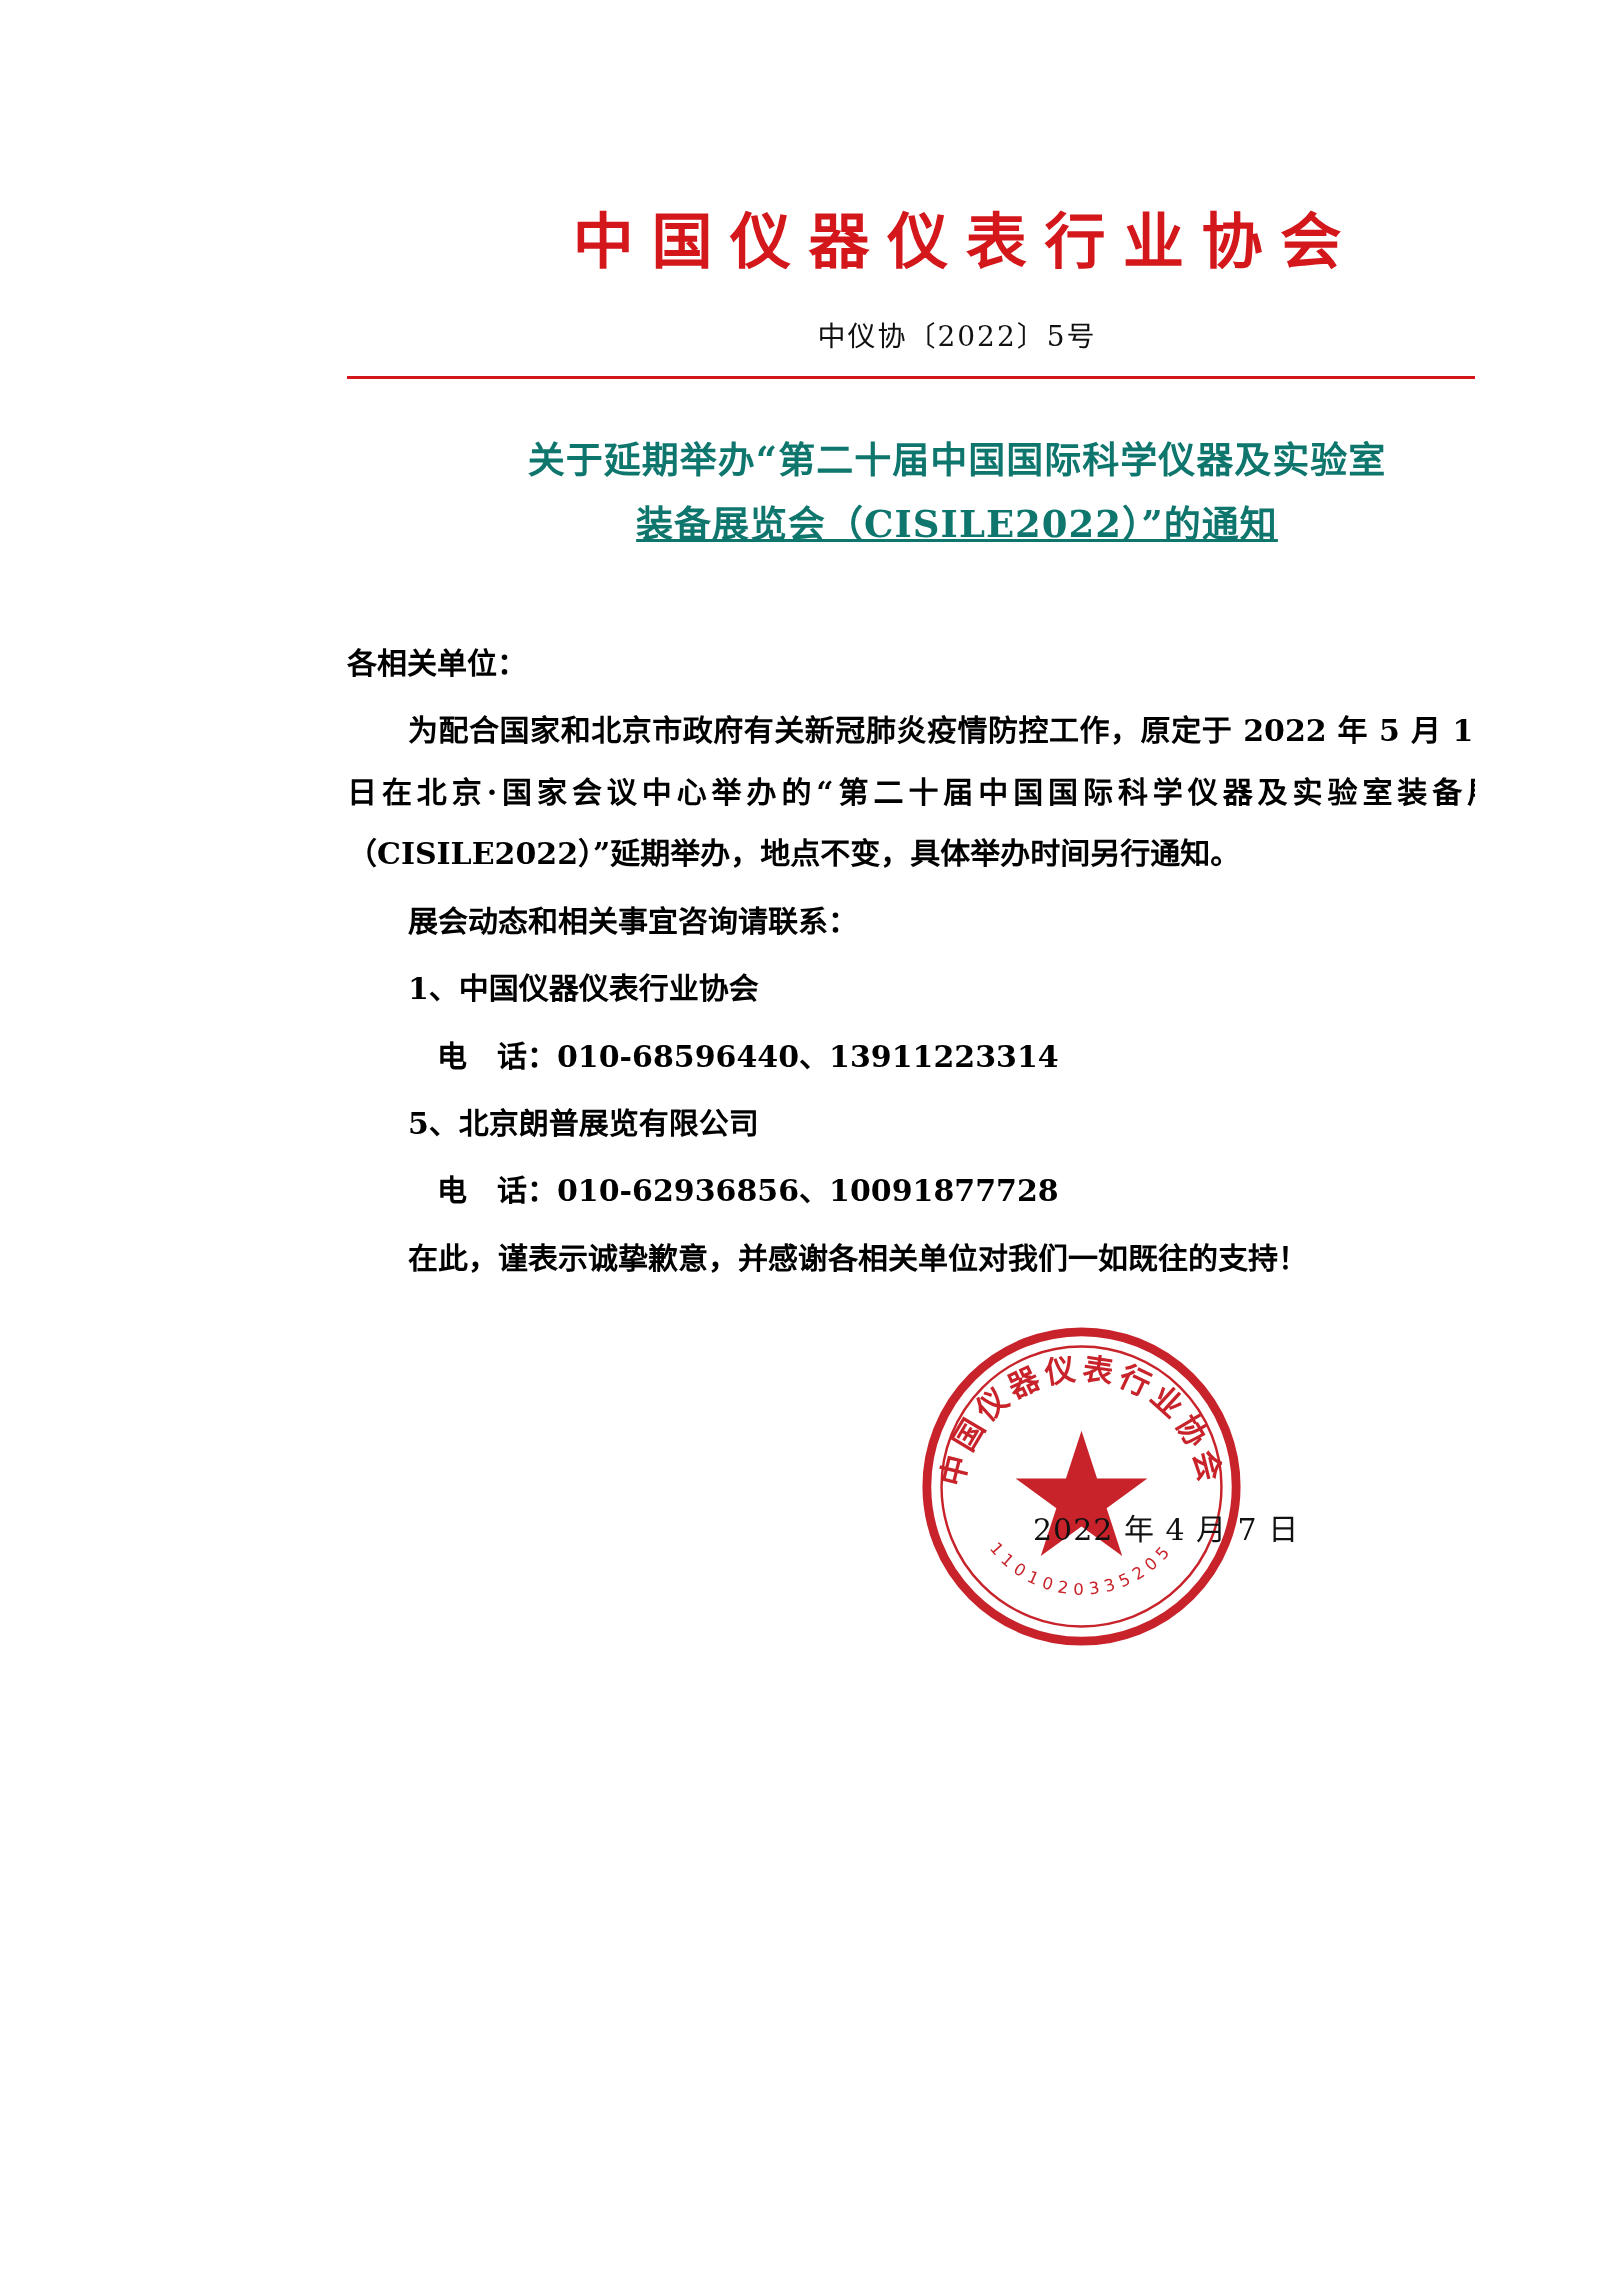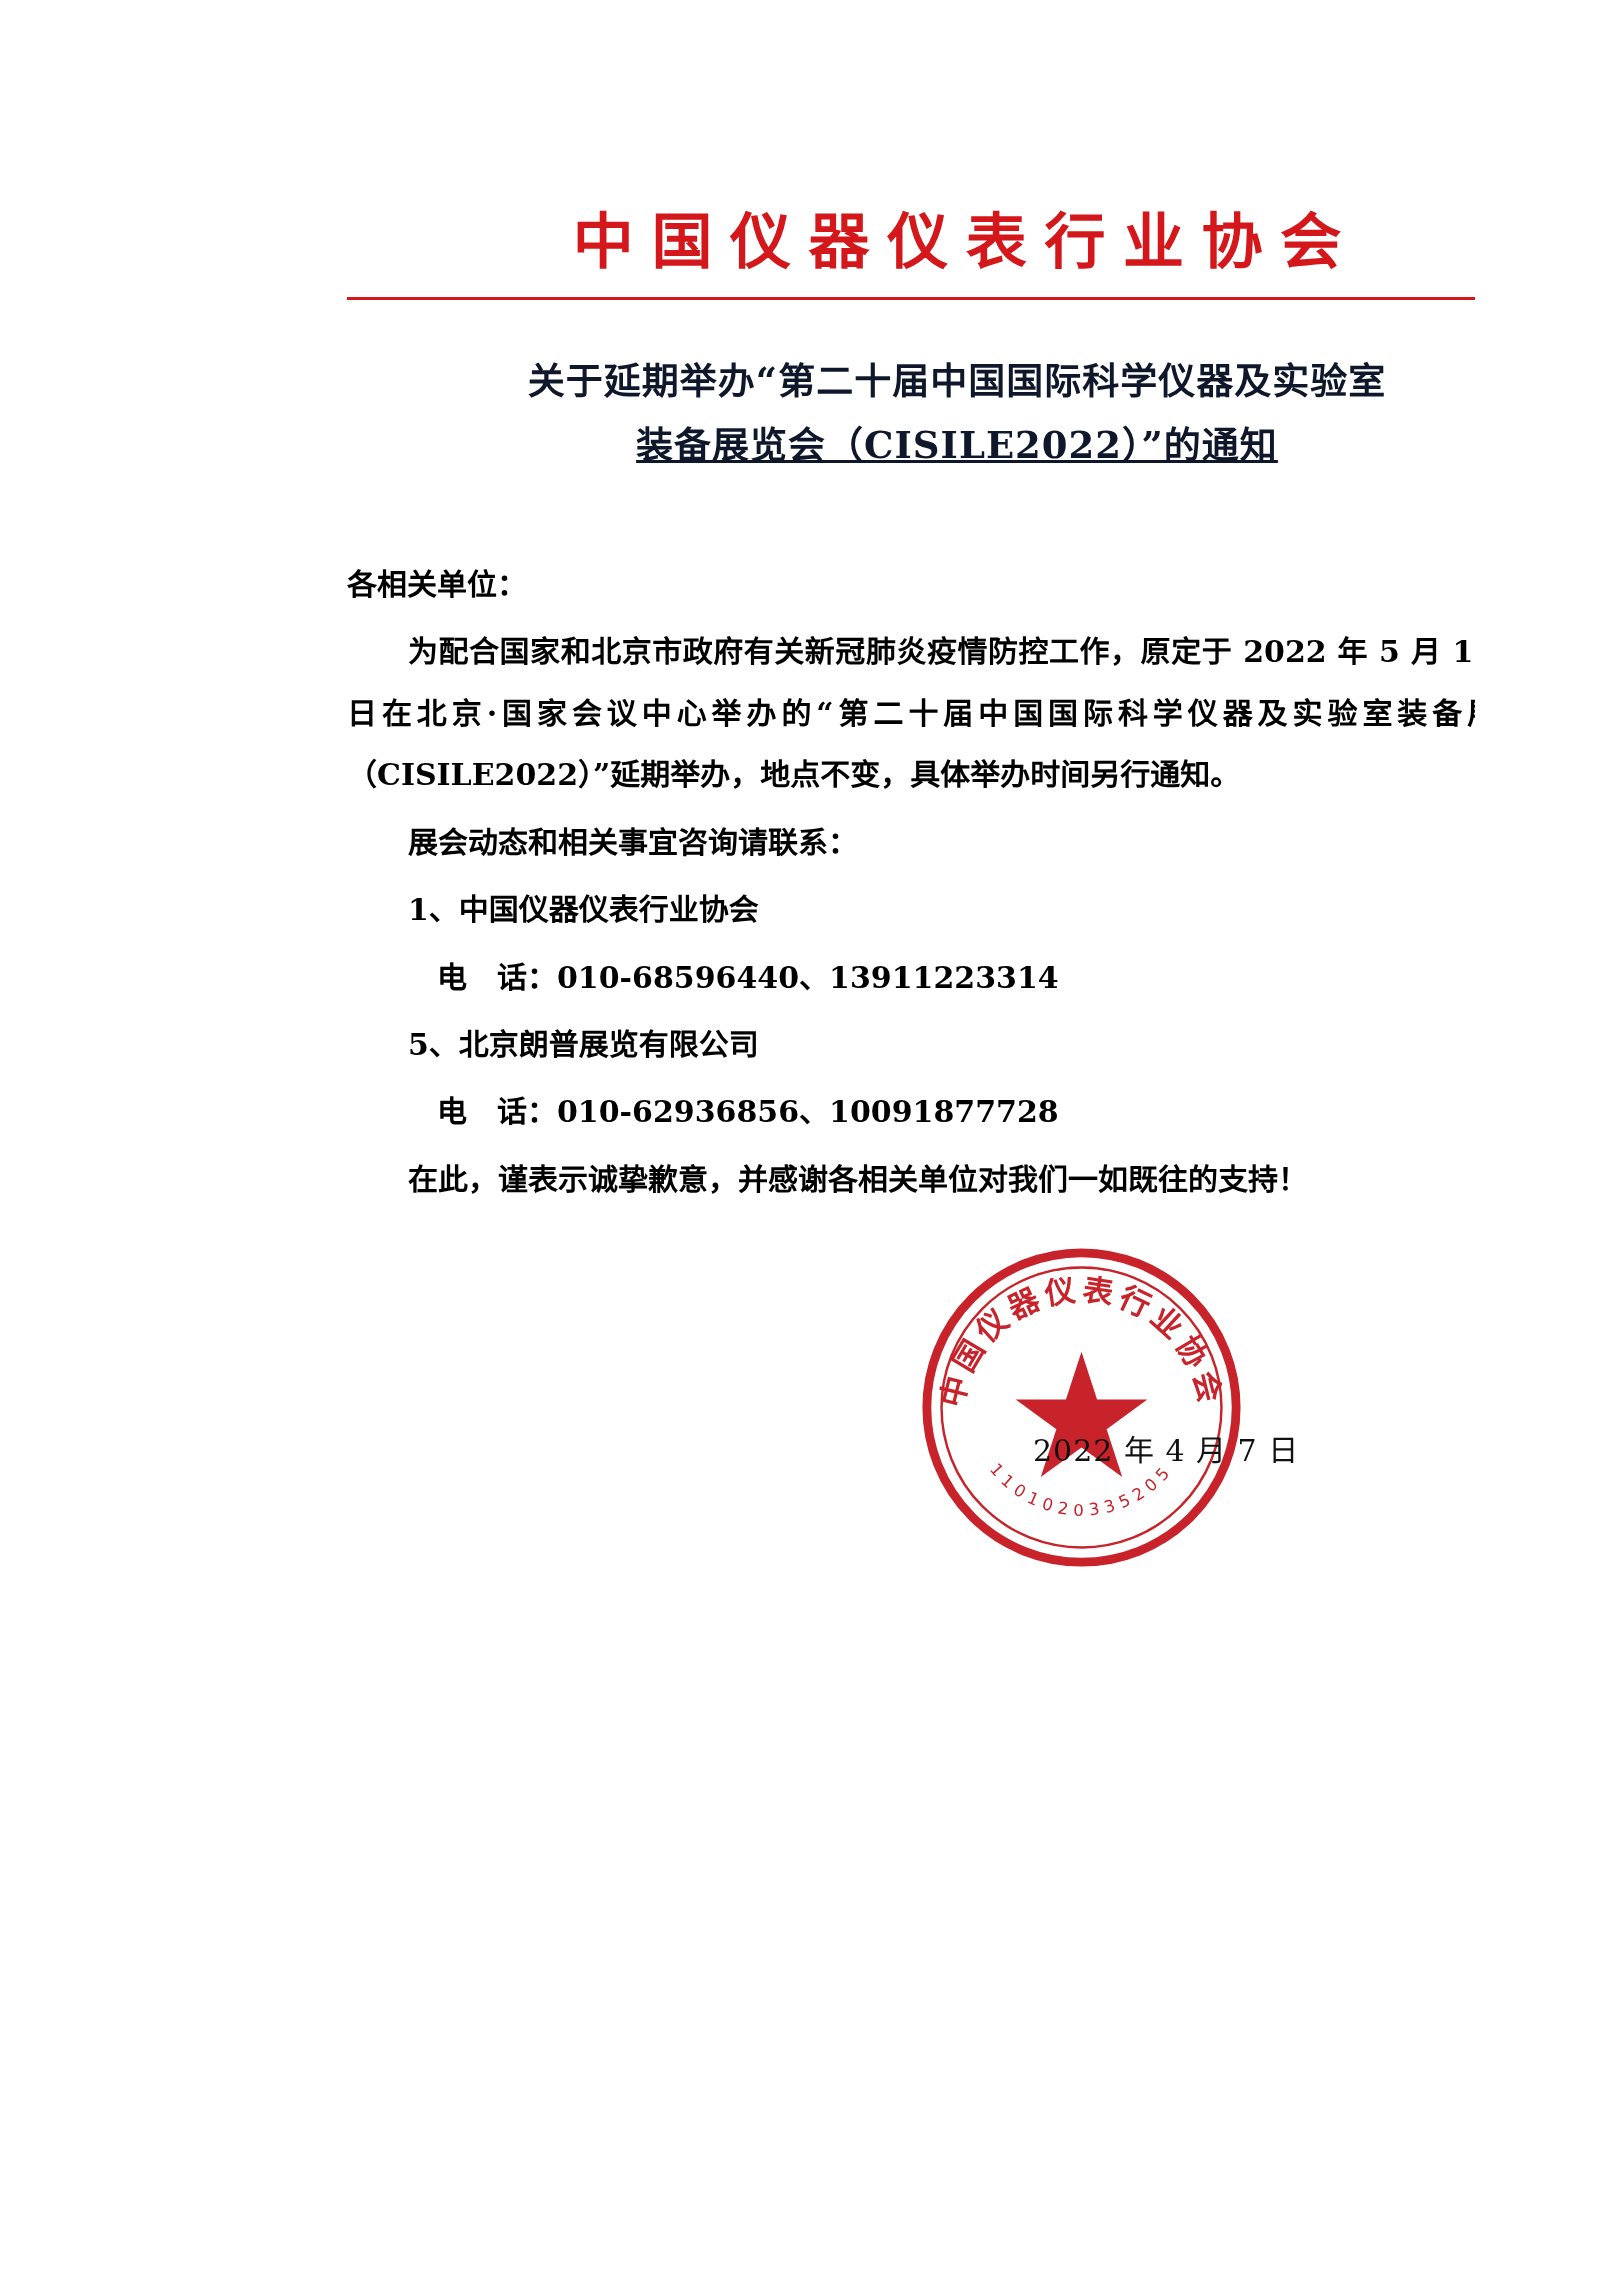--- a/index.html
+++ b/index.html
@@ -57,21 +57,21 @@
   }
 
   
   .doc-title {
     margin-top: 49px;
     text-align: center;
     font-size: 37px;
     font-weight: bold;
     line-height: 1.75;
     letter-spacing: 1px;
-    color: #0f172a;
+    color: #0f766e;
     font-family: "DejaVu Serif", "Liberation Serif", serif;
   }
   .doc-title .line2 {
     display: block;
     text-decoration: underline;
   }
 
   
   .content {
     margin-top: 76px;
@@ -126,20 +126,21 @@
   }
 </style>
 </head>
 <body>
 
 <div class="page">
   <div class="doc-body">
 
     <div class="org-title">中国仪器仪表行业协会</div>
 
+    <div class="doc-number">中仪协〔2022〕5号</div>
 
     <div class="red-rule"></div>
 
     <div class="doc-title">
       <span>关于延期举办“第二十届中国国际科学仪器及实验室</span>
       <span class="line2">装备展览会（CISILE2022）”的通知</span>
     </div>
 
     <div class="content">
 

